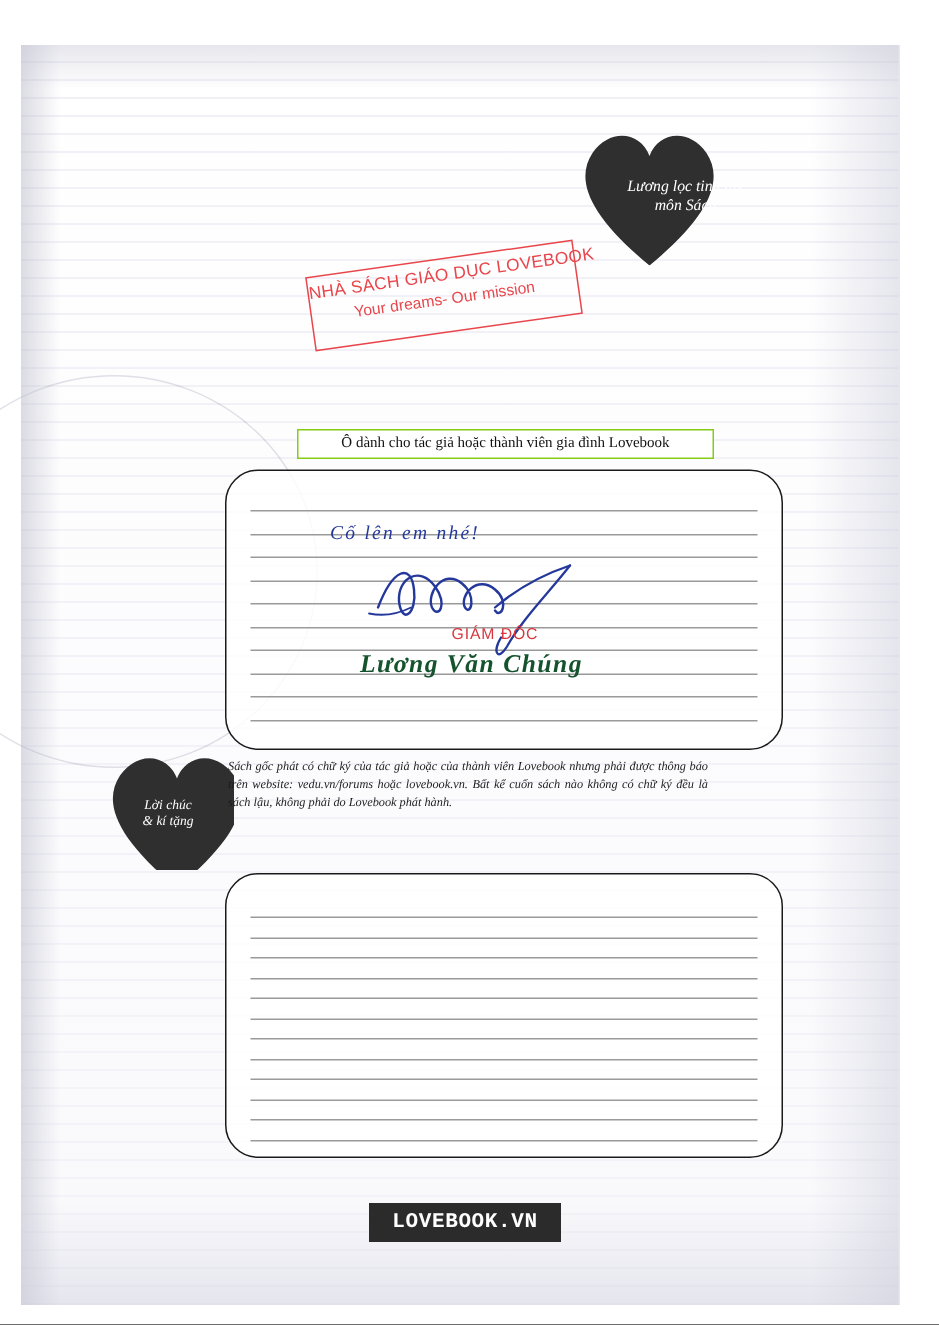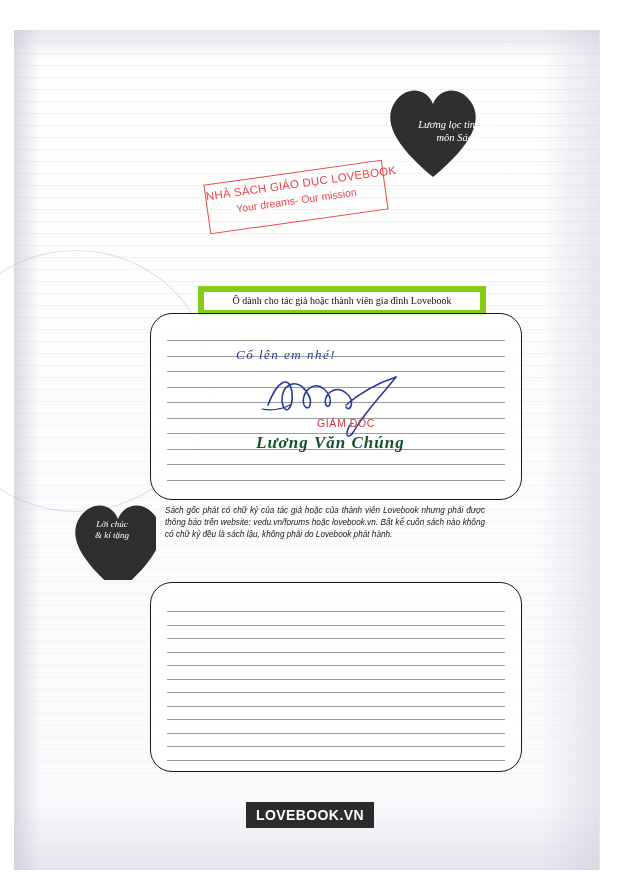--- a/index.html
+++ b/index.html
@@ -104,21 +104,21 @@
   #heart-toan .label {
     top: 36px;
     font-size: 10.5px;
   }
 
   #heart-loichuc {
     left: 68px; top: 497px;
     width: 88px; height: 83px;
   }
   #heart-loichuc .label {
-    top: 22px;
+    top: 34px;
     font-size: 9px;
   }
 
   
   #stamp {
     position: absolute;
     left: 206px;
     top: 172px;
     width: 180px;
     height: 50px;
@@ -143,21 +143,21 @@
     white-space: nowrap;
   }
 
   
   #caption-box {
     position: absolute;
     left: 198px;
     top: 286px;
     width: 276px;
     height: 18px;
-    border: 6px solid #84cc16;
+    border: 1px solid #84cc16;
     background: #ffffff;
     font-size: 10px;
     font-family: "Liberation Serif", serif;
     color: #111;
     text-align: center;
     line-height: 18px;
     white-space: nowrap;
   }
 
   
@@ -188,21 +188,21 @@
     width: 372px; height: 187px;
   }
   #box-bottom {
     left: 150px; top: 582px;
     width: 372px; height: 190px;
   }
 
   
   #handwriting {
     position: absolute;
-    left: 150px; top: 313px;
+    left: 134px; top: 313px;
     width: 372px; height: 187px;
     pointer-events: none;
   }
   #hw-text {
     position: absolute;
     left: 86px;
     top: 34px;
     font-family: "Liberation Serif", serif;
     font-style: italic;
     font-size: 13px;
@@ -230,41 +230,41 @@
     font-weight: bold;
     font-size: 17px;
     color: #14532d;
     letter-spacing: 1px;
     white-space: nowrap;
   }
 
   
   #notice {
     position: absolute;
-    left: 165px;
+    left: 152px;
     top: 505px;
     width: 320px;
-    font-family: Liberation Sans, sans-serif;
+    font-family: Liberation Serif, serif;
     font-style: italic;
     font-size: 8.2px;
     line-height: 1.45;
     color: #1b1b1b;
     text-align: justify;
   }
 
   
   #footer-logo {
     position: absolute;
     left: 246px;
     top: 802px;
     width: 128px;
     height: 26px;
     background: #2b2b2b;
     color: #ffffff;
-    font-family: Liberation Sans, sans-serif;
+    font-family: Liberation Mono, monospace;
     font-weight: bold;
     font-size: 14px;
     letter-spacing: 0.4px;
     text-align: center;
     line-height: 26px;
   }
 </style>
 </head>
 <body>
 

